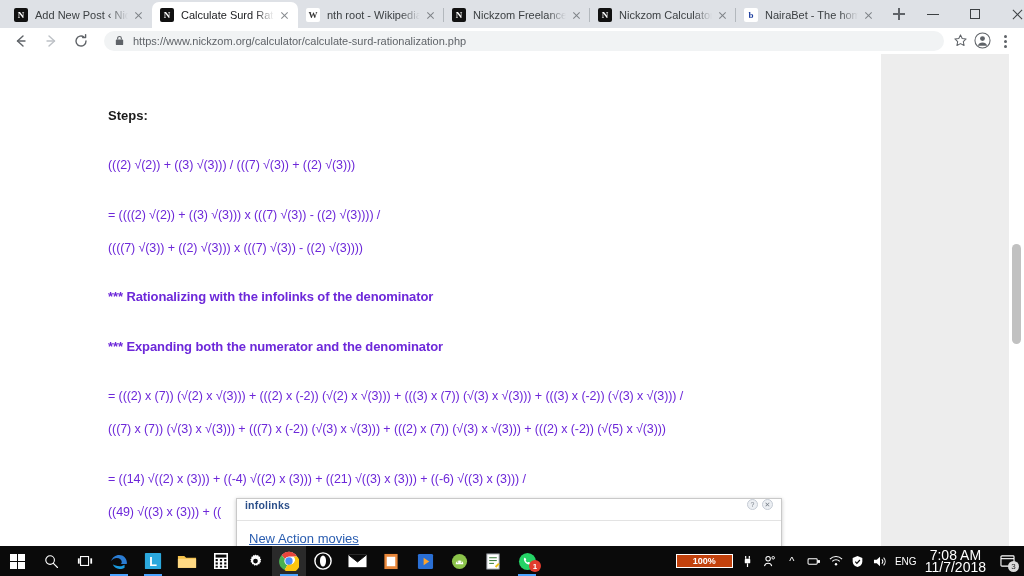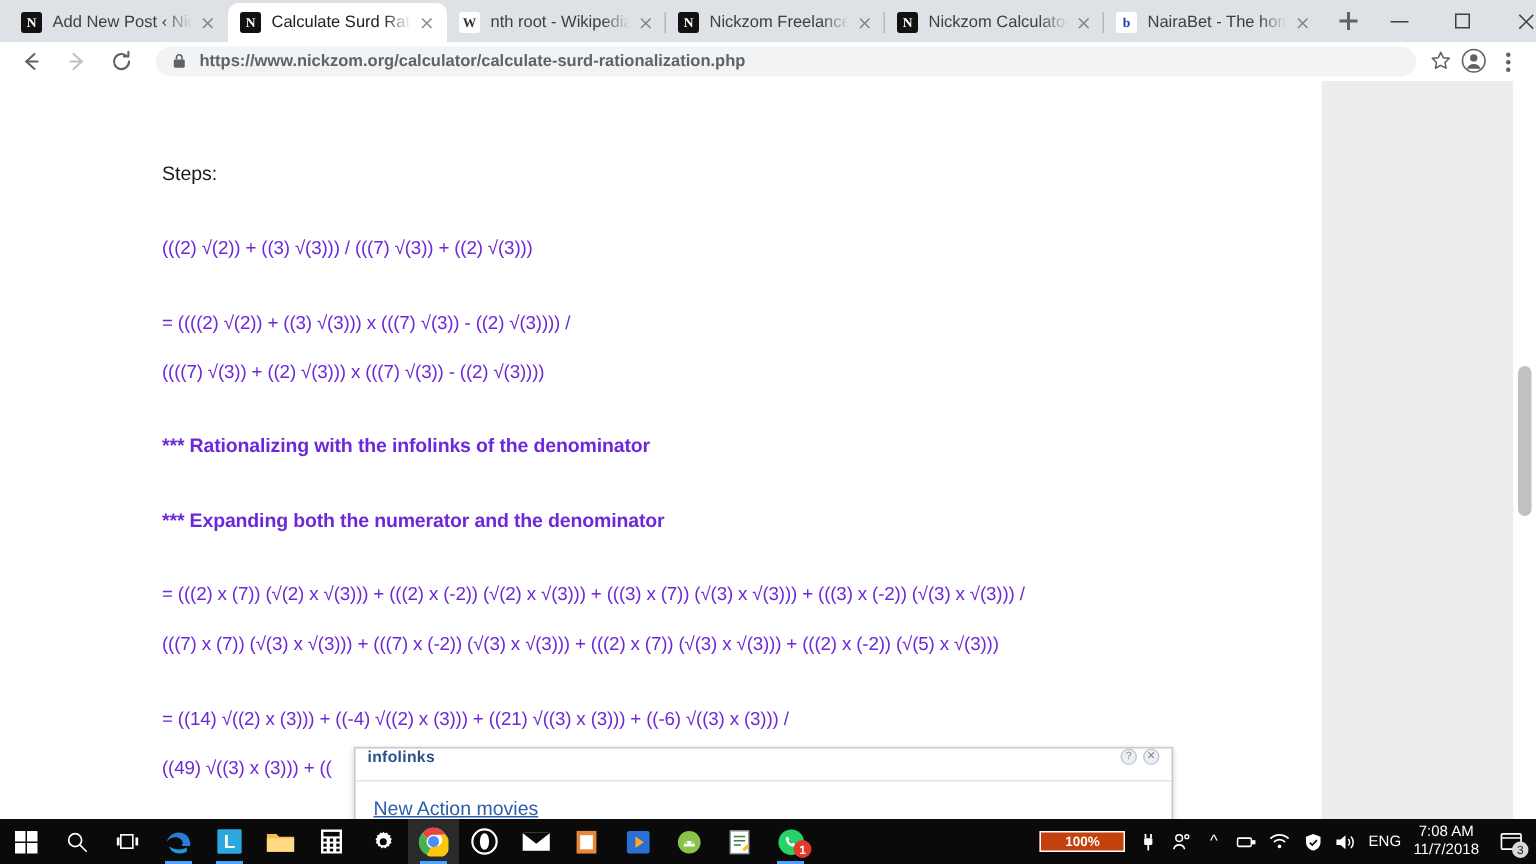--- a/index.html
+++ b/index.html
@@ -86,21 +86,21 @@
   }
   .navbtn { width: 26px; height: 26px; position: relative; flex: 0 0 26px; margin-right: 4px; }
   .navbtn svg { position: absolute; left: 5px; top: 5px; }
   .omnibox {
     flex: 1 1 auto; height: 20px; background: #f1f3f4;
     border-radius: 10px; display: flex; align-items: center;
     padding: 0 10px; font-size: 11px; color: #5f6368;
     margin: 0 6px;
   }
   .lock { width: 11px; height: 11px; margin-right: 8px; flex: 0 0 11px; }
-  .url-host { color: #5f6368; font-weight: bold; }
+  .url-host { color: #5f6368; }
   .star, .menu-dots, .profile {
     width: 22px; height: 22px; position: relative; flex: 0 0 22px;
   }
   .menu-dots i {
     position: absolute; left: 10px; width: 3px; height: 3px; border-radius: 50%;
     background: #5f6368;
   }
   .menu-dots i:nth-child(1) { top: 5px; }
   .menu-dots i:nth-child(2) { top: 10px; }
   .menu-dots i:nth-child(3) { top: 15px; }
@@ -115,21 +115,21 @@
     position: absolute; left: 0; top: 0;
     width: 881px; height: 492px; background: #ffffff;
   }
   .page-gutter {
     position: absolute; left: 881px; top: 0;
     width: 128px; height: 492px; background: #ededed;
   }
   .content { position: absolute; left: 108px; top: 0; width: 760px; }
 
   .steps-label {
-    font-size: 13px; font-weight: normal; color: #1a1a1a;
+    font-size: 13px; font-weight: bold; color: #1a1a1a;
     position: absolute; left: 0; top: 54px;
   }
   .mline {
     position: absolute; left: 0;
     font-size: 12.5px; color: #6d28d9; white-space: nowrap;
     letter-spacing: -0.1px;
   }
   .mline.bold { font-weight: bold; font-size: 13px; }
 
   
@@ -191,21 +191,21 @@
   .tray {
     margin-left: auto; display: flex; align-items: center; height: 30px;
     padding-right: 4px; color: #ffffff; font-size: 10px;
   }
   .battery-pill {
     border: 1px solid #ffffff; background: #c2410c; color: #ffffff;
     font-size: 9px; font-weight: bold; padding: 1px 16px; margin-right: 4px;
   }
   .tray-ico { width: 22px; height: 30px; display: flex; align-items: center; justify-content: center; color:#fff; font-size:11px; }
   .tray-clock {
-    text-align: center; line-height: 12px; font-size: 10px;
+    text-align: center; line-height: 12px; font-size: 14px;
     padding: 0 8px 0 4px; color: #ffffff;
   }
   .tray-notify { position: relative; width: 26px; height: 30px; display:flex; align-items:center; justify-content:center; }
   .notify-badge {
     position: absolute; right: 1px; bottom: 4px;
     width: 11px; height: 11px; border-radius: 50%;
     background: #d9d9d9; color: #222; font-size: 8px;
     display: flex; align-items: center; justify-content: center;
   }
   .chat-badge {

